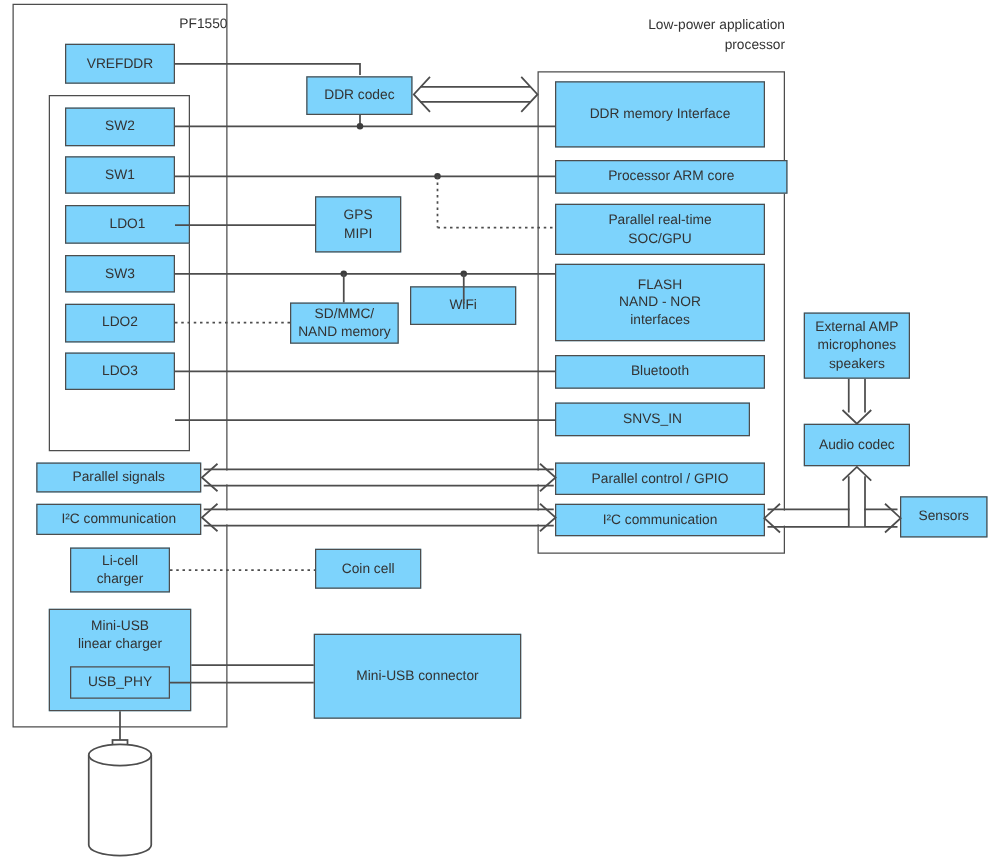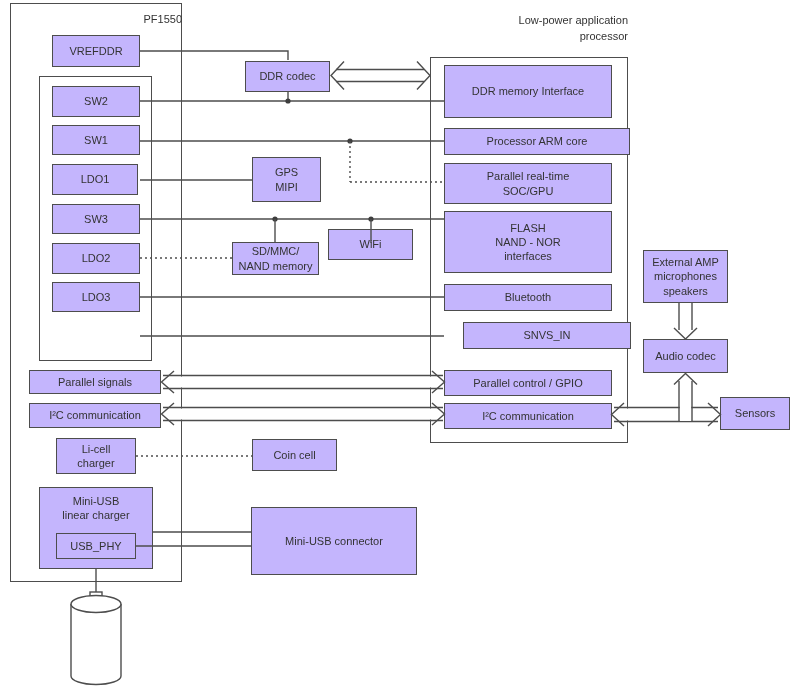--- a/index.html
+++ b/index.html
@@ -2,21 +2,21 @@
 <html><head>
 <meta charset="utf-8">
 <style>
   html,body{margin:0;padding:0;background:#fff;}
   .canvas{
     position:relative;width:805px;height:693px;background:#fff;
     font-family:"Liberation Sans",sans-serif;color:#333;overflow:hidden;
   }
   .node{
     position:absolute;display:flex;align-items:center;justify-content:center;
-    text-align:center;border:1.5px solid #4d4d4d;background:#c4b5fd;
+    text-align:center;border:1.5px solid #4d4d4d;background:#7dd3fc;
     font-size:11px;line-height:1.28;white-space:pre-line;box-sizing:border-box;
     z-index:2;
   }
   .node.top-label{align-items:flex-start;padding-top:6px;}
   .frame{
     position:absolute;border:1.5px solid #4d4d4d;background:transparent;
     box-sizing:border-box;z-index:1;
   }
   .title{
     position:absolute;font-size:11px;line-height:1.45;text-align:right;
@@ -38,21 +38,21 @@
   <div class="frame" style="left:39px;top:76px;width:113px;height:285px"></div>
   <div class="frame" style="left:430px;top:57px;width:198px;height:386px"></div>
 
   <div class="title" style="left:10px;top:12px;width:172px">PF1550</div>
   <div class="title" style="left:430px;top:13px;width:198px">Low-power application
 processor</div>
 
   <div class="node" style="left:52px;top:35px;width:88px;height:32px">VREFDDR</div>
   <div class="node" style="left:52px;top:86px;width:88px;height:31px">SW2</div>
   <div class="node" style="left:52px;top:125px;width:88px;height:30px">SW1</div>
-  <div class="node" style="left:52px;top:164px;width:86px;height:31px">LDO1</div>
+  <div class="node" style="left:52px;top:164px;width:100px;height:31px">LDO1</div>
   <div class="node" style="left:52px;top:204px;width:88px;height:30px">SW3</div>
   <div class="node" style="left:52px;top:243px;width:88px;height:31px">LDO2</div>
   <div class="node" style="left:52px;top:282px;width:88px;height:30px">LDO3</div>
   <div class="node" style="left:29px;top:370px;width:132px;height:24px">Parallel signals</div>
   <div class="node" style="left:29px;top:403px;width:132px;height:25px">I²C communication</div>
   <div class="node" style="left:56px;top:438px;width:80px;height:36px">Li-cell
 charger</div>
   <div class="node top-label" style="left:39px;top:487px;width:114px;height:82px">Mini-USB
 linear charger</div>
   <div class="node" style="left:56px;top:533px;width:80px;height:26px">USB_PHY</div>
@@ -67,21 +67,21 @@
   <div class="node" style="left:251px;top:507px;width:166px;height:68px">Mini-USB connector</div>
 
   <div class="node" style="left:444px;top:65px;width:168px;height:53px">DDR memory Interface</div>
   <div class="node" style="left:444px;top:128px;width:186px;height:27px">Processor ARM core</div>
   <div class="node" style="left:444px;top:163px;width:168px;height:41px">Parallel real-time
 SOC/GPU</div>
   <div class="node" style="left:444px;top:211px;width:168px;height:62px">FLASH
 NAND - NOR
 interfaces</div>
   <div class="node" style="left:444px;top:284px;width:168px;height:27px">Bluetooth</div>
-  <div class="node" style="left:463px;top:322px;width:168px;height:27px">SNVS_IN</div>
+  <div class="node" style="left:444px;top:322px;width:156px;height:27px">SNVS_IN</div>
   <div class="node" style="left:444px;top:370px;width:168px;height:26px">Parallel control / GPIO</div>
   <div class="node" style="left:444px;top:403px;width:168px;height:26px">I²C communication</div>
 
   <div class="node" style="left:643px;top:250px;width:85px;height:53px">External AMP
 microphones
 speakers</div>
   <div class="node" style="left:643px;top:339px;width:85px;height:34px">Audio codec</div>
   <div class="node" style="left:720px;top:397px;width:70px;height:33px">Sensors</div>
 
   <svg class="overlay" width="805" height="693" viewBox="0 0 805 693">

